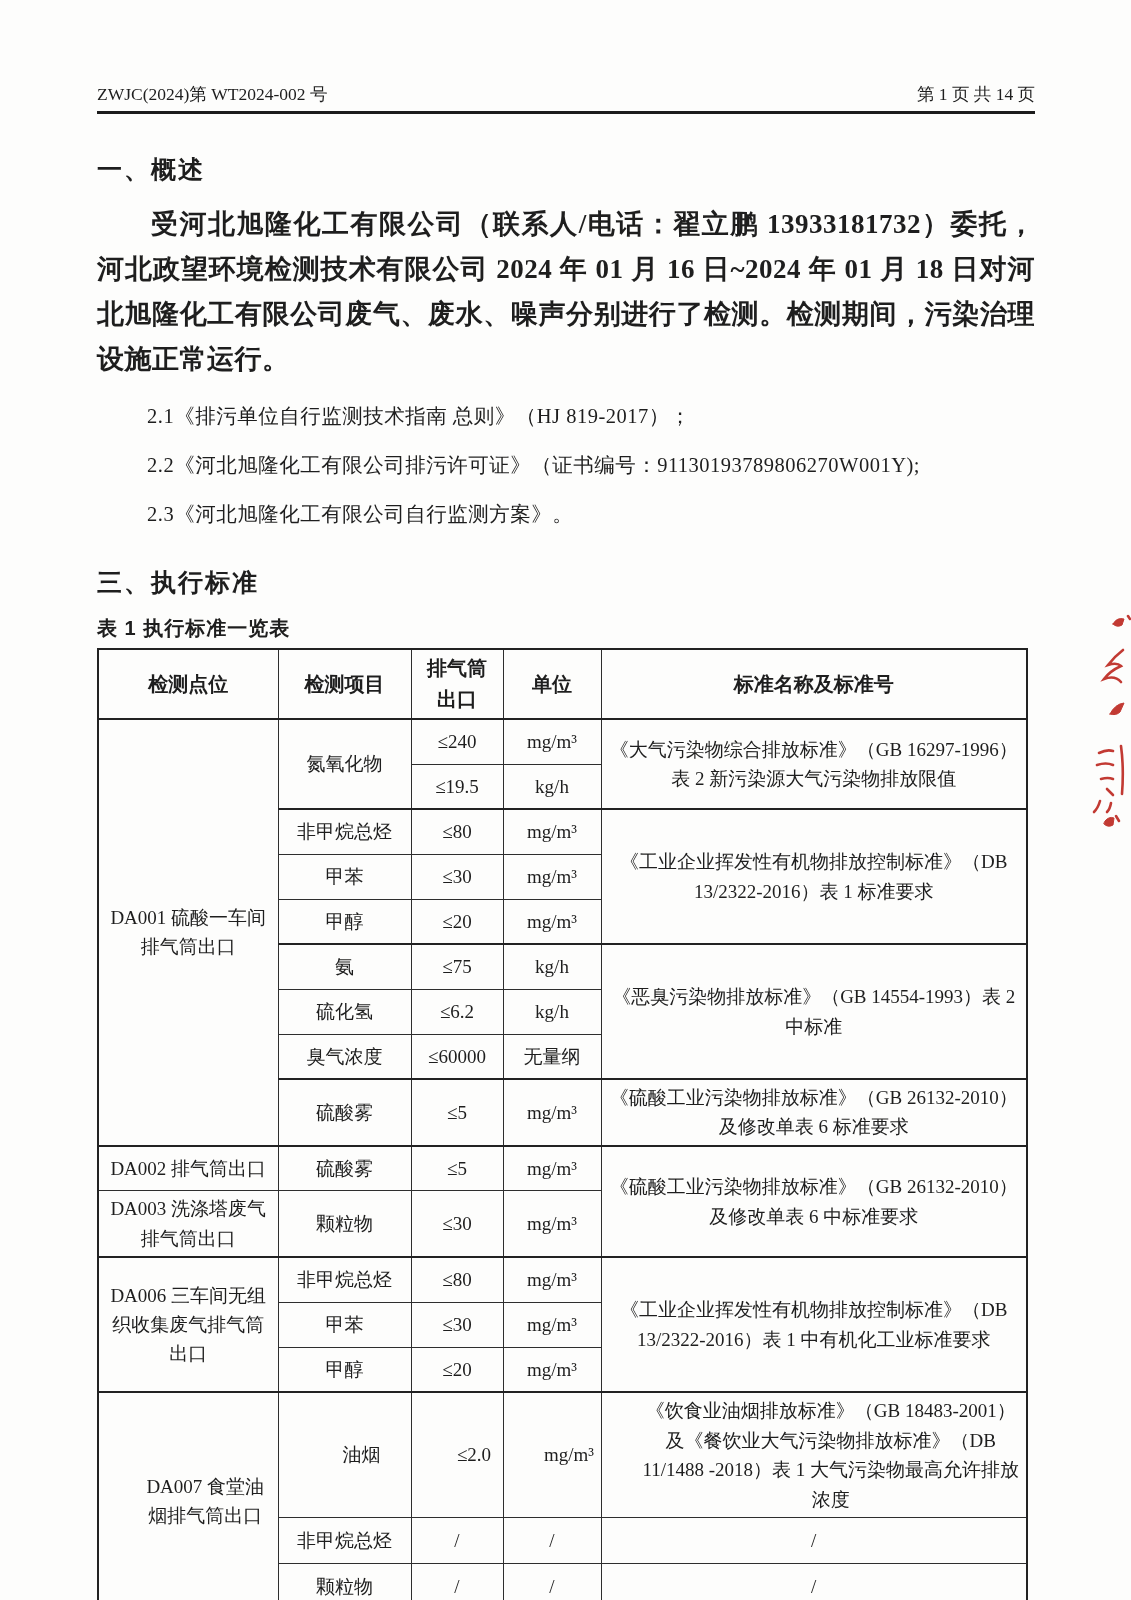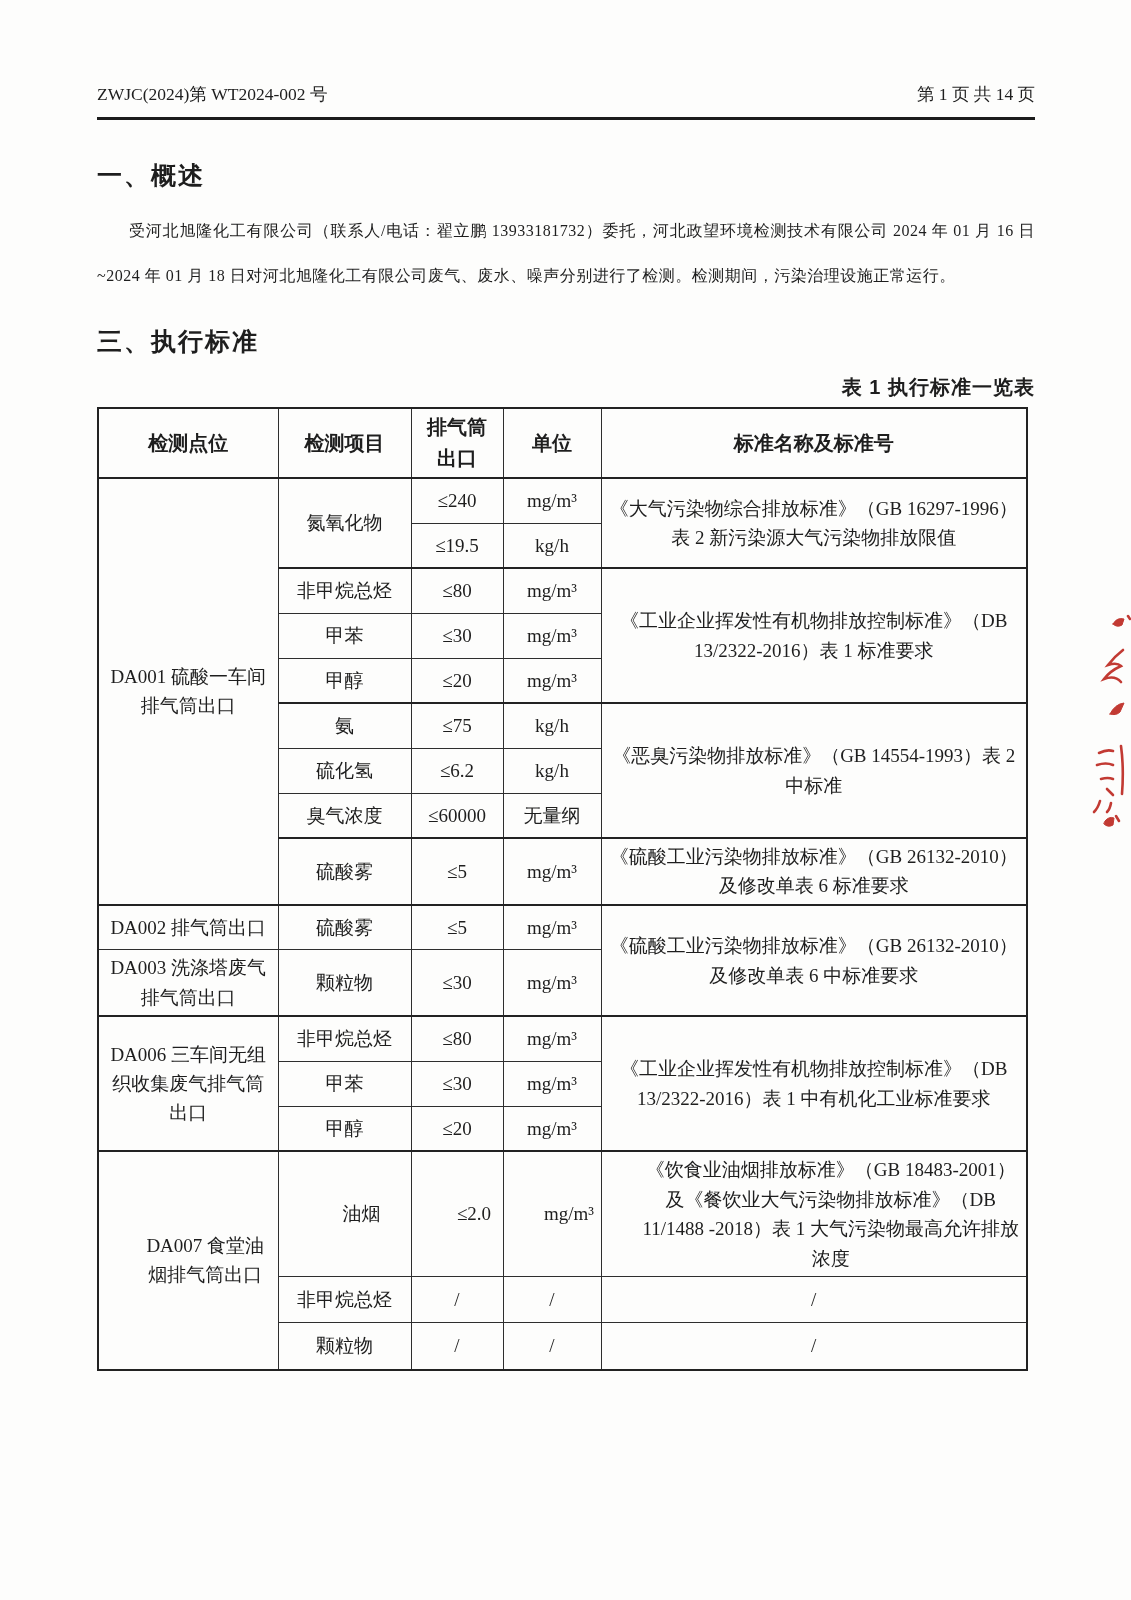--- a/index.html
+++ b/index.html
@@ -13,54 +13,55 @@
     font-family:"Liberation Serif","DejaVu Serif",serif;
     overflow:hidden;
   }
   .content { position:absolute; left:97px; top:0; width:938px; }
 
   
   .runhead {
     margin-top:82px;
     display:flex; justify-content:space-between; align-items:flex-end;
     font-size:17.5px;
-    padding-bottom:11px;
+    padding-bottom:5px;
     border-bottom:3px solid #1c1c1c;
   }
 
   
   .h-sec {
     font-family:"Liberation Sans","DejaVu Sans",sans-serif;
     font-weight:bold;
     font-size:25px;
     letter-spacing:2px;
     margin-top:27px;
   }
   .h1a { margin-top:39px; }
 
   .para {
     margin-top:16px;
-    font-size:16px;
+    font-size:27px;
     line-height:45px;
     text-align:justify;
     text-indent:2em;
     letter-spacing:0.5px;
+    font-weight:bold;
   }
 
   .ref-list { margin-top:10px; }
   .ref-item {
     font-size:20.5px;
     line-height:49px;
     padding-left:50px;
     letter-spacing:0.5px;
   }
 
   .tbl-title {
     margin-top:16px;
-    text-align:right;
+    text-align:left;
     font-family:"Liberation Sans","DejaVu Sans",sans-serif;
     font-weight:bold;
     font-size:20px;
     letter-spacing:1px;
   }
 
   table.std {
     margin-top:6px;
     border-collapse:collapse;
     width:929px;
@@ -101,20 +102,25 @@
   <div class="content">
 
     <div class="runhead">
       <span>ZWJC(2024)第 WT2024-002 号</span>
       <span>第 1 页 共 14 页</span>
     </div>
 
     <div class="h-sec h1a">一、概述</div>
     <p class="para">受河北旭隆化工有限公司（联系人/电话：翟立鹏 13933181732）委托，河北政望环境检测技术有限公司 2024 年 01 月 16 日~2024 年 01 月 18 日对河北旭隆化工有限公司废气、废水、噪声分别进行了检测。检测期间，污染治理设施正常运行。</p>
 
+    <div class="ref-list">
+      <div class="ref-item">2.1《排污单位自行监测技术指南 总则》（HJ 819-2017）；</div>
+      <div class="ref-item">2.2《河北旭隆化工有限公司排污许可证》（证书编号：91130193789806270W001Y);</div>
+      <div class="ref-item">2.3《河北旭隆化工有限公司自行监测方案》。</div>
+    </div>
 
     <div class="h-sec">三、执行标准</div>
     <div class="tbl-title">表 1 执行标准一览表</div>
 
     <table class="std">
       <colgroup>
         <col style="width:180px">
           <col style="width:133px">
           <col style="width:92px">
           <col style="width:98px">

